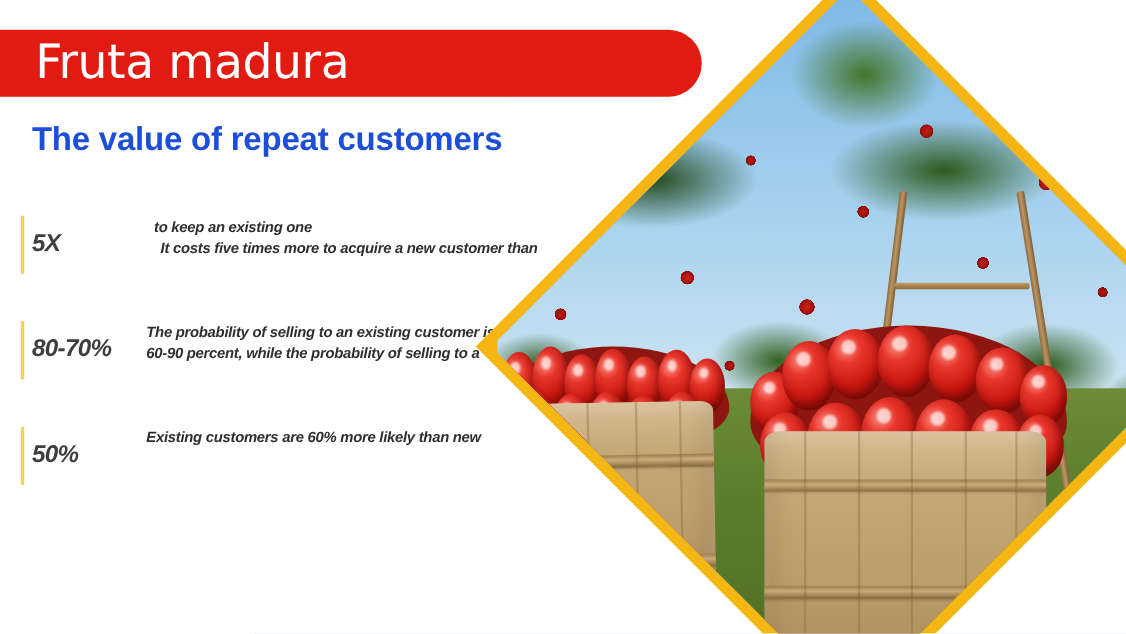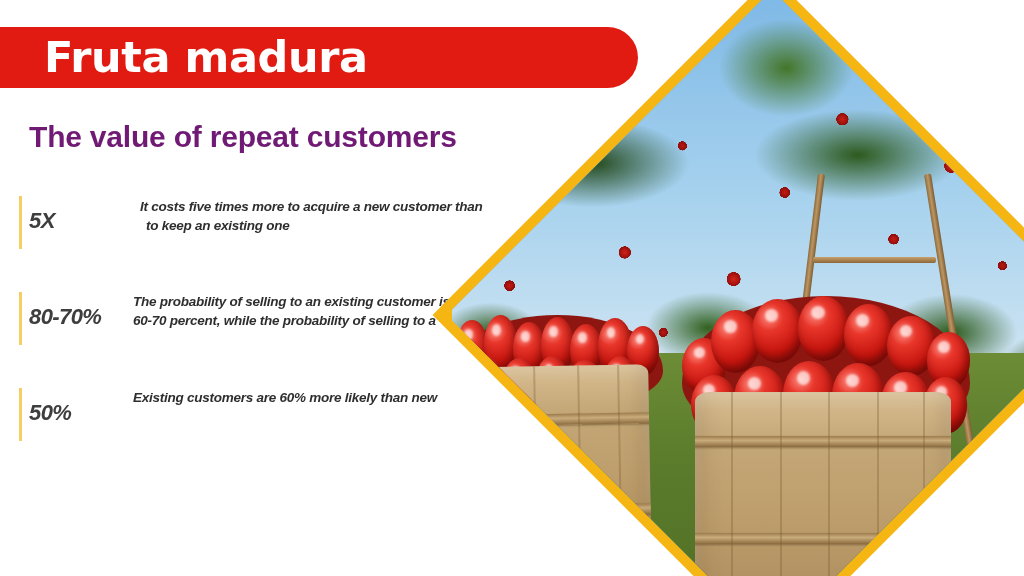--- a/index.html
+++ b/index.html
@@ -32,36 +32,36 @@
     left: -14px;
     top: 27px;
     width: 652px;
     height: 61px;
     background: #E21B12;
     border-radius: 0 34px 34px 0;
     display: flex;
     align-items: center;
   }
   #title-text {
-    margin-left: 58px;
+    margin-left: 46px;
     color: #FFFFFF;
     font-family: "DejaVu Sans", sans-serif;
     font-size: 43px;
-    font-weight: bold;
+    font-weight: normal;
     letter-spacing: -0.4px;
     line-height: 1;
     white-space: nowrap;
   }
 
   
   #subtitle-text {
     position: absolute;
     left: 29px;
-    top: 120px;
-    color: #701a75;
+    top: 110px;
+    color: #1d4ed8;
     font-family: "Liberation Sans", sans-serif;
     font-size: 30px;
     font-weight: bold;
     letter-spacing: -0.2px;
     line-height: 1.1;
     white-space: nowrap;
   }
 
   
   #stats-list {
@@ -271,31 +271,31 @@
   </div>
 
   <div id="subtitle-text">The value of repeat customers</div>
 
   <div id="stats-list">
 
     <div class="stat-row indented">
       <div class="stat-accent"></div>
       <div class="stat-value">5X</div>
       <div class="stat-desc">
+        <span class="line">to keep an existing one</span>
         <span class="line">It costs five times more to acquire a new customer than</span>
-        <span class="line">to keep an existing one</span>
       </div>
     </div>
 
     <div class="stat-row">
       <div class="stat-accent"></div>
       <div class="stat-value">80-70%</div>
       <div class="stat-desc">
         <span class="line">The probability of selling to an existing customer is</span>
-        <span class="line">60-70 percent, while the probability of selling to a</span>
+        <span class="line">60-90 percent, while the probability of selling to a</span>
       </div>
     </div>
 
     <div class="stat-row">
       <div class="stat-accent"></div>
       <div class="stat-value">50%</div>
       <div class="stat-desc">
         <span class="line">Existing customers are 60% more likely than new</span>
       </div>
     </div>

